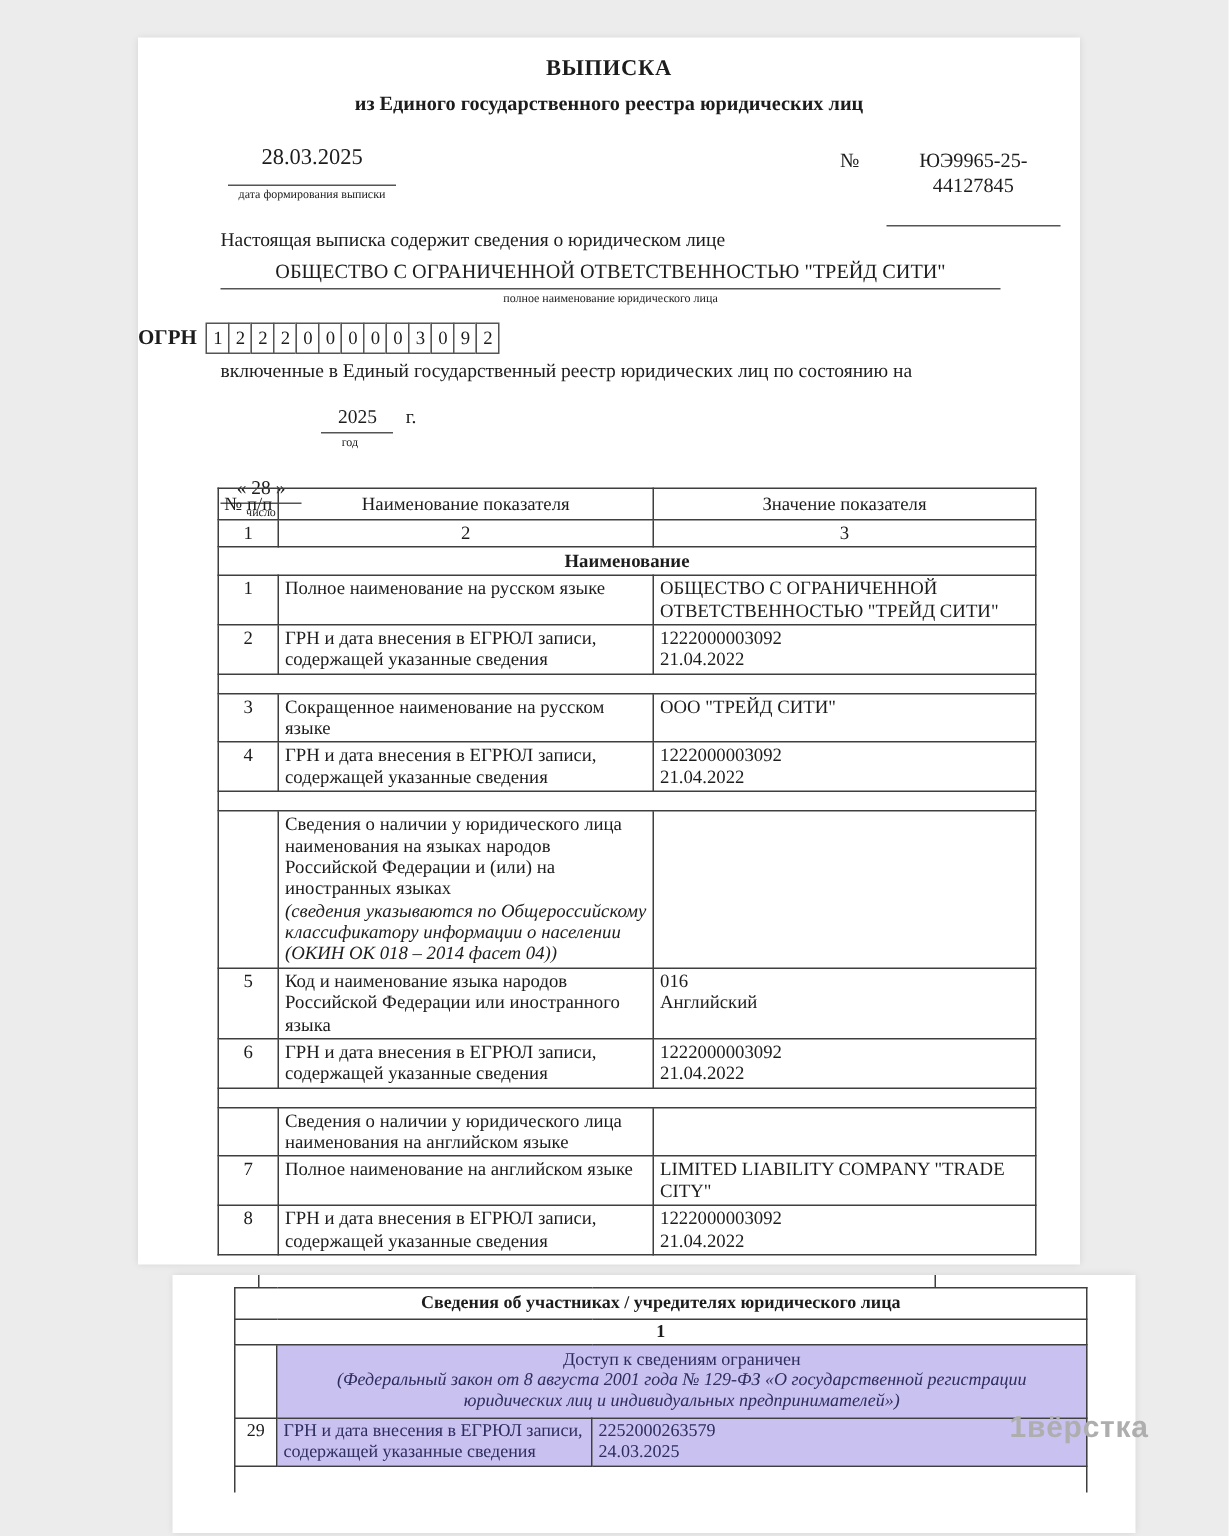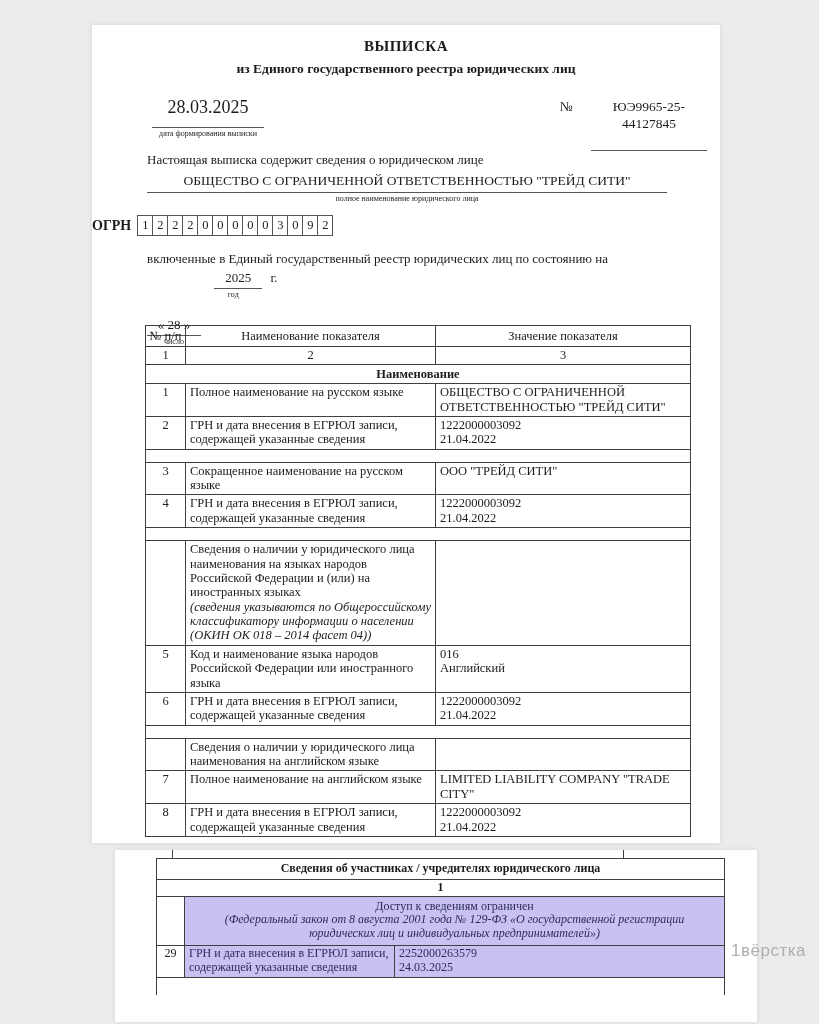--- a/index.html
+++ b/index.html
@@ -12,36 +12,36 @@
   .card{position:absolute;background:#ffffff;box-shadow:0 0 5px rgba(0,0,0,.10);}
   .card1{left:92px;top:25px;width:628px;height:818px;text-decoration:underline;}
   .card2{left:81px;top:850px;width:642px;height:172px;overflow:hidden;margin-left:34px;}
 
   
   .doc-title{position:absolute;top:13px;left:0;width:100%;text-align:center;
     font-weight:bold;font-size:15px;letter-spacing:.5px;}
   .doc-subtitle{position:absolute;top:36px;left:0;width:100%;text-align:center;
     font-weight:bold;font-size:13.5px;}
   .date-block{position:absolute;left:60px;top:72px;width:112px;text-align:center;}
-  .date-main{font-size:18px;padding-bottom:9px;border-bottom:1px solid #555;}
+  .date-main{font-size:15px;padding-bottom:9px;border-bottom:1px solid #555;}
   .small-label{font-size:8px;color:#222;margin-top:2px;line-height:1.1;}
   .num-block{position:absolute;left:468px;top:74px;display:flex;gap:18px;align-items:flex-start;}
   .num-sign{font-size:13.5px;}
   .num-value{min-width:108px;text-align:center;font-size:13.5px;line-height:1.25;
     border-bottom:1px solid #555;padding:0 4px 17px 4px;}
   .intro{position:absolute;left:55px;top:127px;font-size:13px;}
   .company-block{position:absolute;left:55px;right:53px;top:148px;text-align:center;}
   .company-name{font-size:13.5px;border-bottom:1px solid #555;padding-bottom:3px;}
   .ogrn-row{position:absolute;left:0;top:190px;width:100%;display:flex;
     justify-content:flex-start;align-items:center;gap:7px;}
   .ogrn-label{font-weight:bold;font-size:14px;}
   .ogrn-boxes{display:flex;}
   .ogrn-box{width:14px;height:19px;border:1px solid #555;margin-left:-1px;
     display:flex;align-items:center;justify-content:center;font-size:12.5px;background:#fff;}
-  .included{position:absolute;left:55px;top:226px;font-size:13px;}
+  .included{position:absolute;left:55px;top:214px;font-size:13px;}
   .asof{position:absolute;left:55px;top:245px;font-size:13px;white-space:nowrap;}
   .seg{display:inline-block;vertical-align:top;text-align:center;}
   .segval{border-bottom:1px solid #555;padding:0 4px 2px 4px;}
   .seg.day .segval{min-width:46px;margin-top:47px;}
   .seg.month .segval{min-width:100px;margin-left:8px;}
   .seg.year .segval{min-width:40px;margin-left:10px;}
   .gsuffix{display:inline-block;margin-left:5px;}
 
   
   table{border-collapse:collapse;table-layout:fixed;}
@@ -60,22 +60,22 @@
   .t2 td{font-size:12px;}
   .p2-header td{text-align:center;font-weight:bold;padding:3px 2px;}
   .p2-one td{text-align:center;font-weight:bold;padding:1px 2px;}
   .lav{background:var(--hl,#c9c1f0);color:#2c2c5e;}
   .restricted{text-align:center;padding:3px 10px 4px 10px;}
   .p2-empty td{height:14px;border-bottom:none;}
   .stub{position:absolute;top:0;width:1px;height:8px;background:#3f3f3f;}
   .stub-left{left:57px;}
   .stub-right{left:508px;}
 
-  .watermark{position:absolute;left:731px;top:941px;font-family:"Liberation Sans","DejaVu Sans",sans-serif;
-    font-size:17px;color:var(--wm,#b0b0b0);letter-spacing:.5px;z-index:5;}
+  .watermark{position:absolute;left:673px;top:941px;font-family:"Liberation Sans","DejaVu Sans",sans-serif;
+    font-size:20px;color:var(--wm,#b0b0b0);letter-spacing:.5px;z-index:5;font-weight:bold;}
 </style>
 </head>
 <body style="background: rgb(236, 236, 236); --hl: #c9c1f0; --wm: #aeaeae;">
 
 <div class="card card1">
   <div class="doc-title">ВЫПИСКА</div>
   <div class="doc-subtitle">из Единого государственного реестра юридических лиц</div>
 
   <div class="date-block">
     <div class="date-main">28.03.2025</div>

